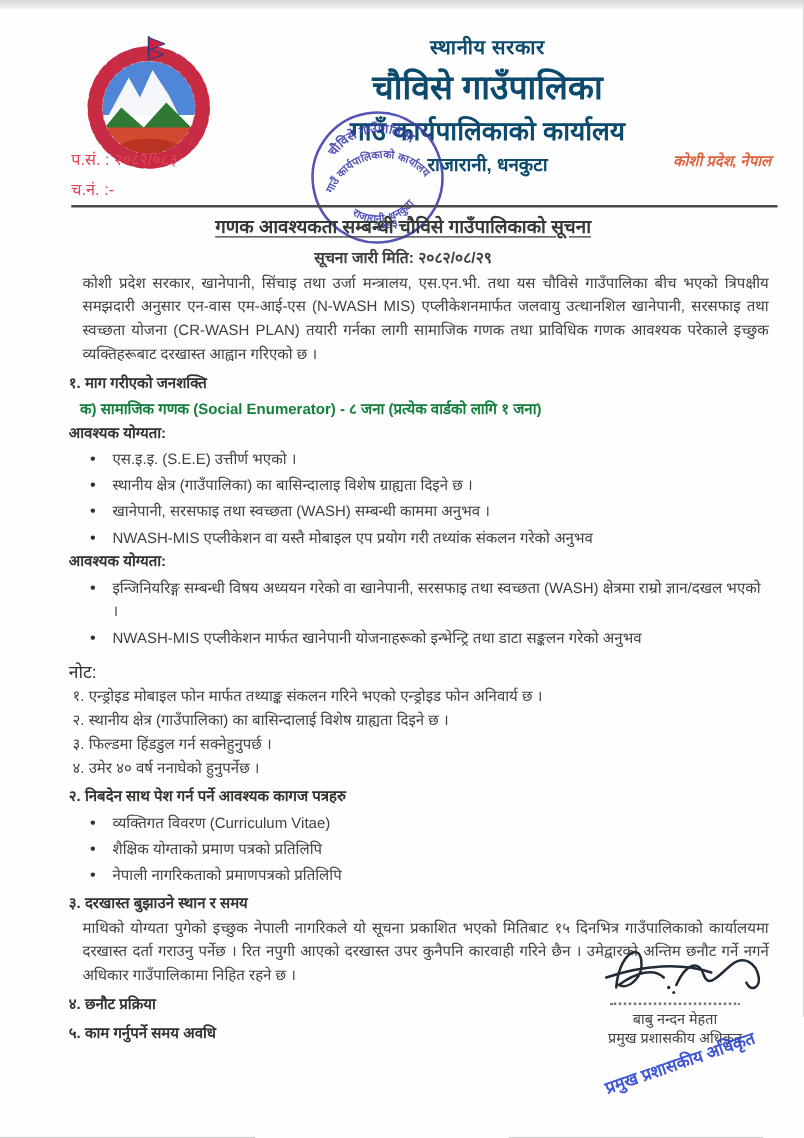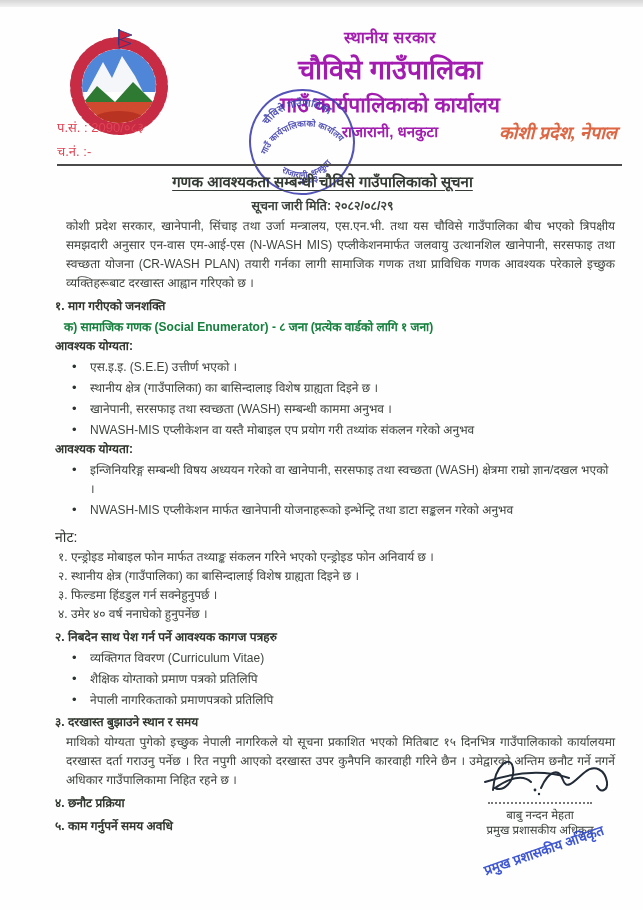--- a/index.html
+++ b/index.html
@@ -8,31 +8,31 @@
     width:643px; height:910px; background:#fefefe; position:relative;
     font-family:"Liberation Sans", sans-serif; color:#3c423c; overflow:hidden;
     margin:0 auto;
   }
   .scan-top { position:absolute; top:0; left:0; right:0; height:7px;
     background:linear-gradient(#d6d6d6,#f2f2f2); }
 
   
   .header { position:relative; padding-top:26px; height:140px; }
   .emblem { position:absolute; left:58px; top:28px; width:122px; height:110px; }
-  .head-center { margin-left:180px; width:420px; text-align:center; color:#a21caf; }
+  .head-center { margin-left:180px; width:420px; text-align:center; color:#0c4a6e; }
   .h-govt  { font-size:16px; font-weight:bold; letter-spacing:.5px; }
   .h-muni  { font-size:27px; font-weight:bold; margin-top:2px; }
   .h-office{ font-size:21px; font-weight:bold; margin-top:3px; }
   .h-loc   { font-size:15px; font-weight:bold; margin-top:3px; }
   .round-stamp { position:absolute; left:243px; top:86px; width:118px; height:112px; opacity:.88; }
   .meta-row { position:absolute; left:57px; top:118px; width:560px; color:#e04455; font-size:13px; }
   .ref-no { position:absolute; left:0; top:0; }
   .dispatch-no { position:absolute; left:0; top:24px; }
   .province { position:absolute; right:0; top:2px; font-family:"Liberation Serif", serif;
-    font-style:italic; font-weight:bold; font-size:18px; color:#d64; }
+    font-style:italic; font-weight:bold; font-size:12px; color:#d64; }
   .divider { position:absolute; left:57px; top:164px; width:565px; border-top:2px solid #4a4a4a; }
 
   
   .content { position:absolute; top:170px; left:30px; width:585px; font-size:12px; line-height:1.58; }
   .notice-title { text-align:center; font-weight:bold; font-size:15px; color:#343a34;
     text-decoration:underline; text-underline-offset:3px; }
   .issue-date { text-align:center; font-weight:bold; font-size:12.5px; margin-top:3px; }
   .intro { text-align:justify; margin-top:5px; }
   .sec-head { font-weight:bold; color:#31372f; margin-left:25px; margin-top:4px; }
   .sub-head { font-weight:bold; color:#15803d; margin-left:34px; margin-top:2px; }
@@ -104,21 +104,21 @@
           <textPath href="#arcMid" startOffset="50%">गाउँ कार्यपालिकाको कार्यालय</textPath>
         </text>
         <text font-size="8.5" font-weight="bold" text-anchor="middle">
           <textPath href="#arcBot" startOffset="50%">राजारानी, धनकुटा</textPath>
         </text>
         <text x="55" y="96" font-size="9" font-weight="bold" text-anchor="middle">२०७३</text>
       </g>
     </svg>
 
     <div class="meta-row">
-      <div class="ref-no">प.सं. : 2090/०८३</div>
+      <div class="ref-no">प.सं. : २०८२/०८३</div>
       <div class="dispatch-no">च.नं. :-</div>
       <div class="province">कोशी प्रदेश, नेपाल</div>
     </div>
   </div>
 
   <div class="divider"></div>
 
   <div class="content">
     <div class="notice-title">गणक आवश्यकता सम्बन्धी चौविसे गाउँपालिकाको सूचना</div>
     <div class="issue-date">सूचना जारी मिति: २०८२/०८/२९</div>

